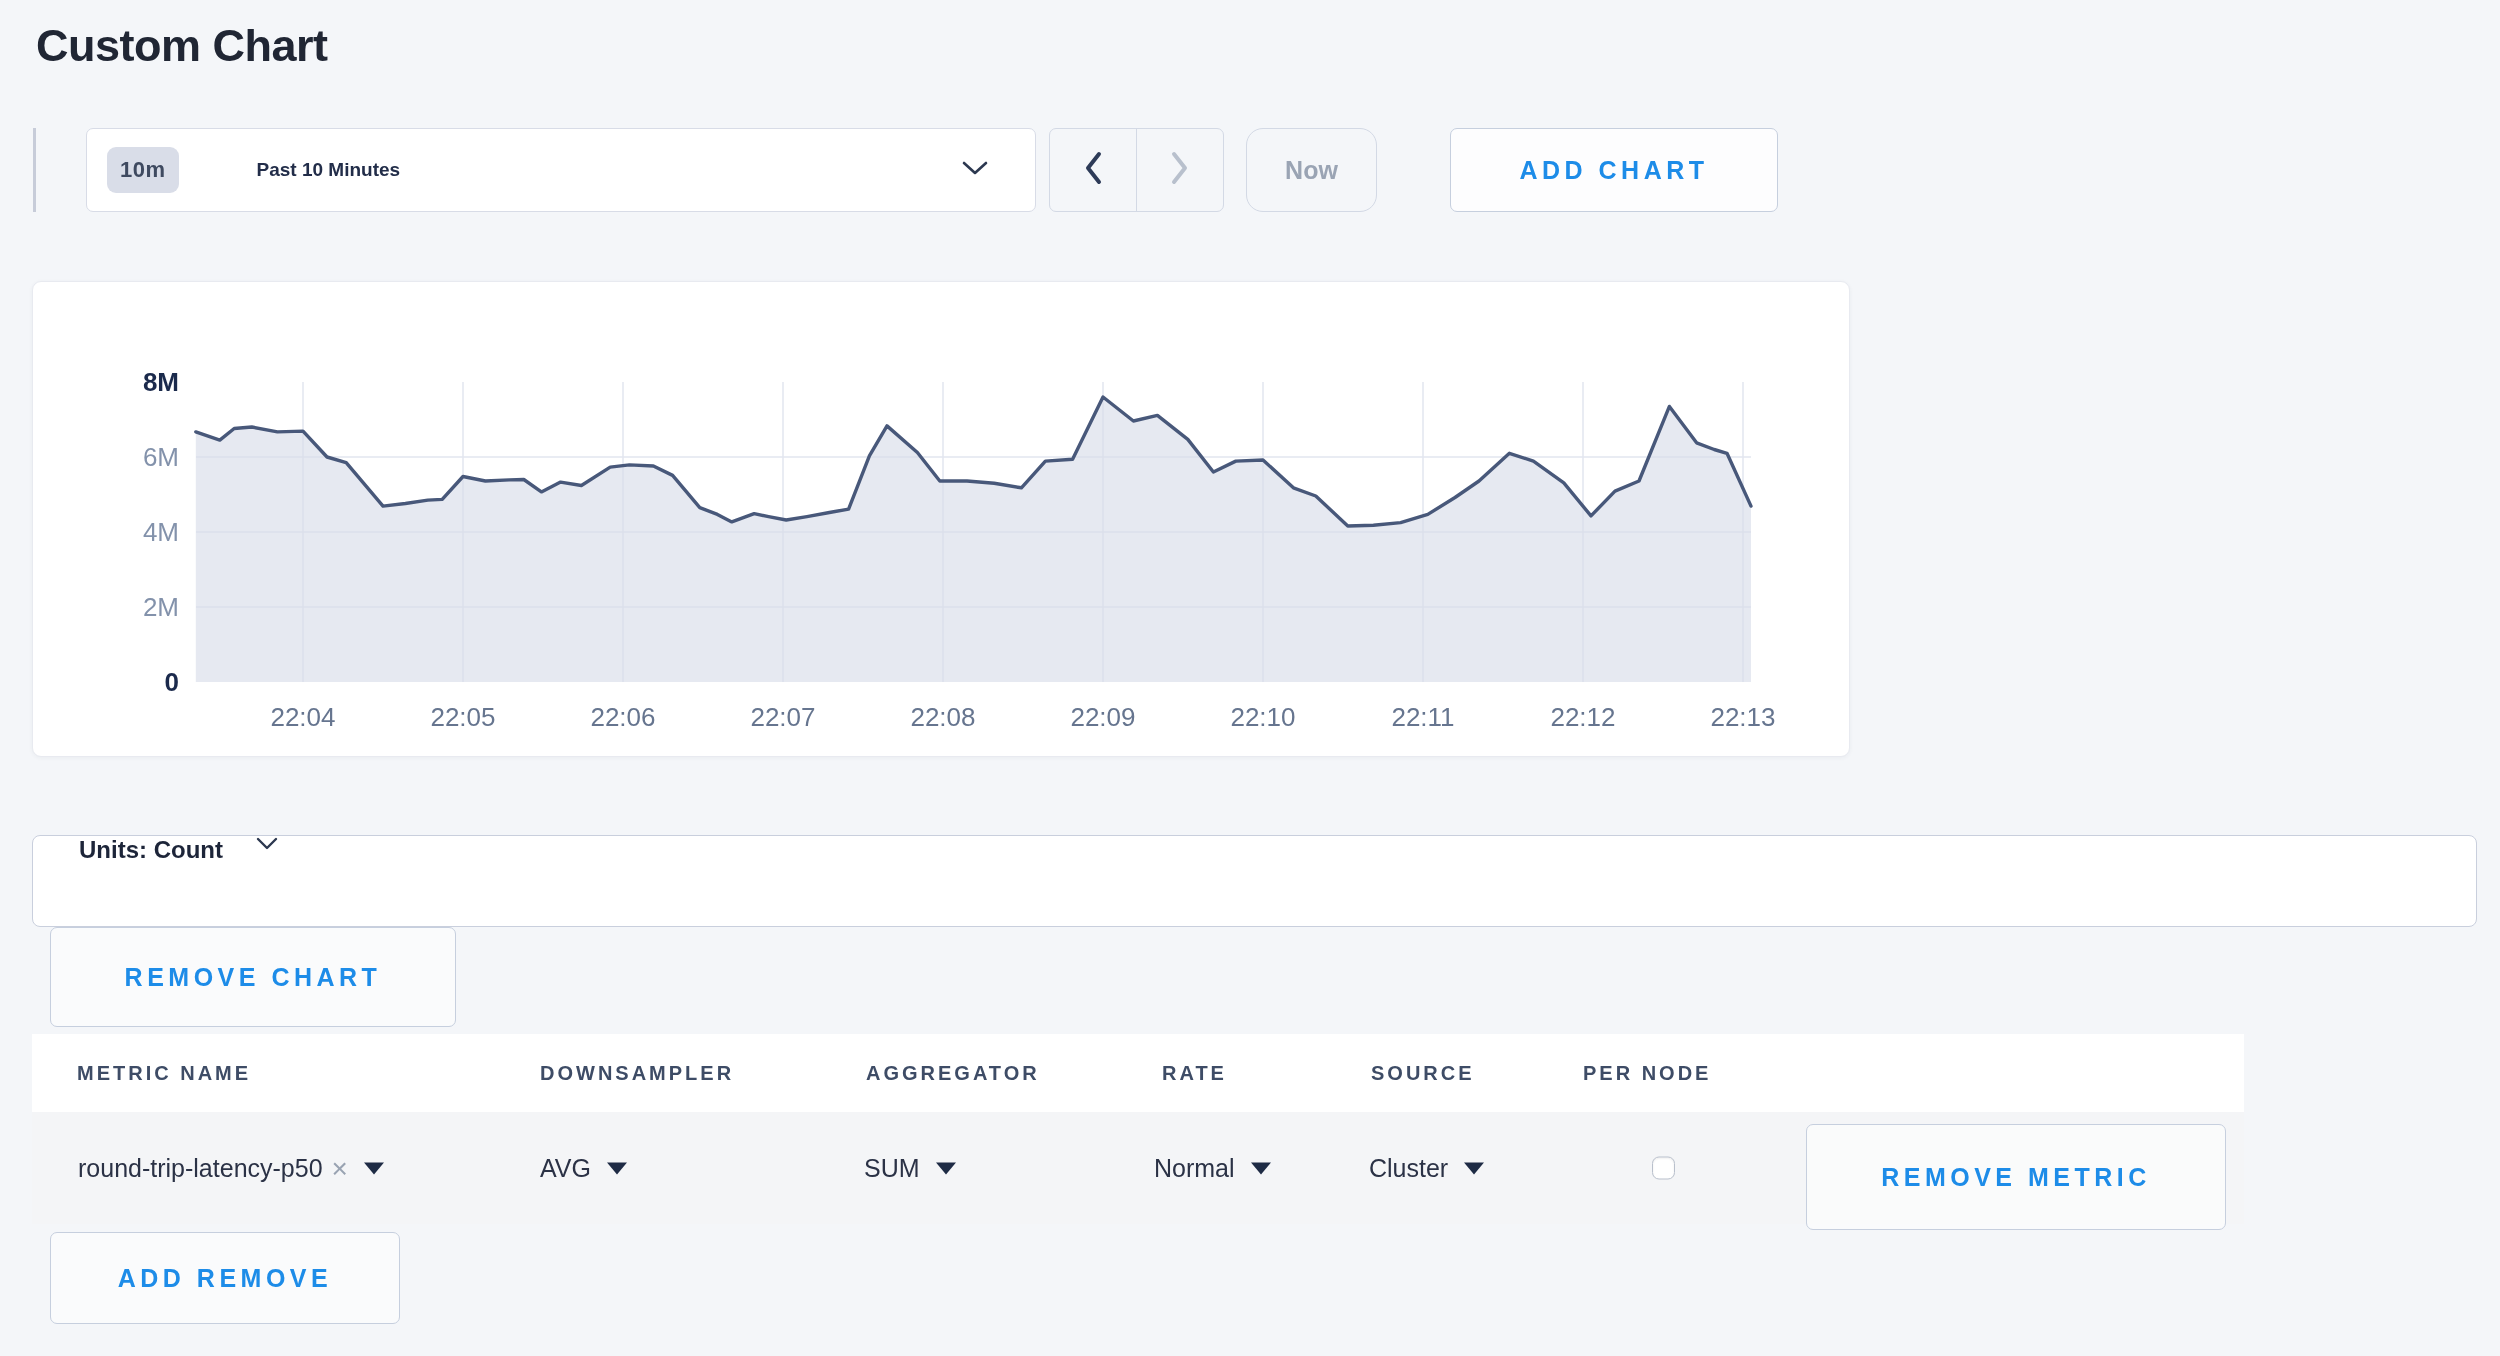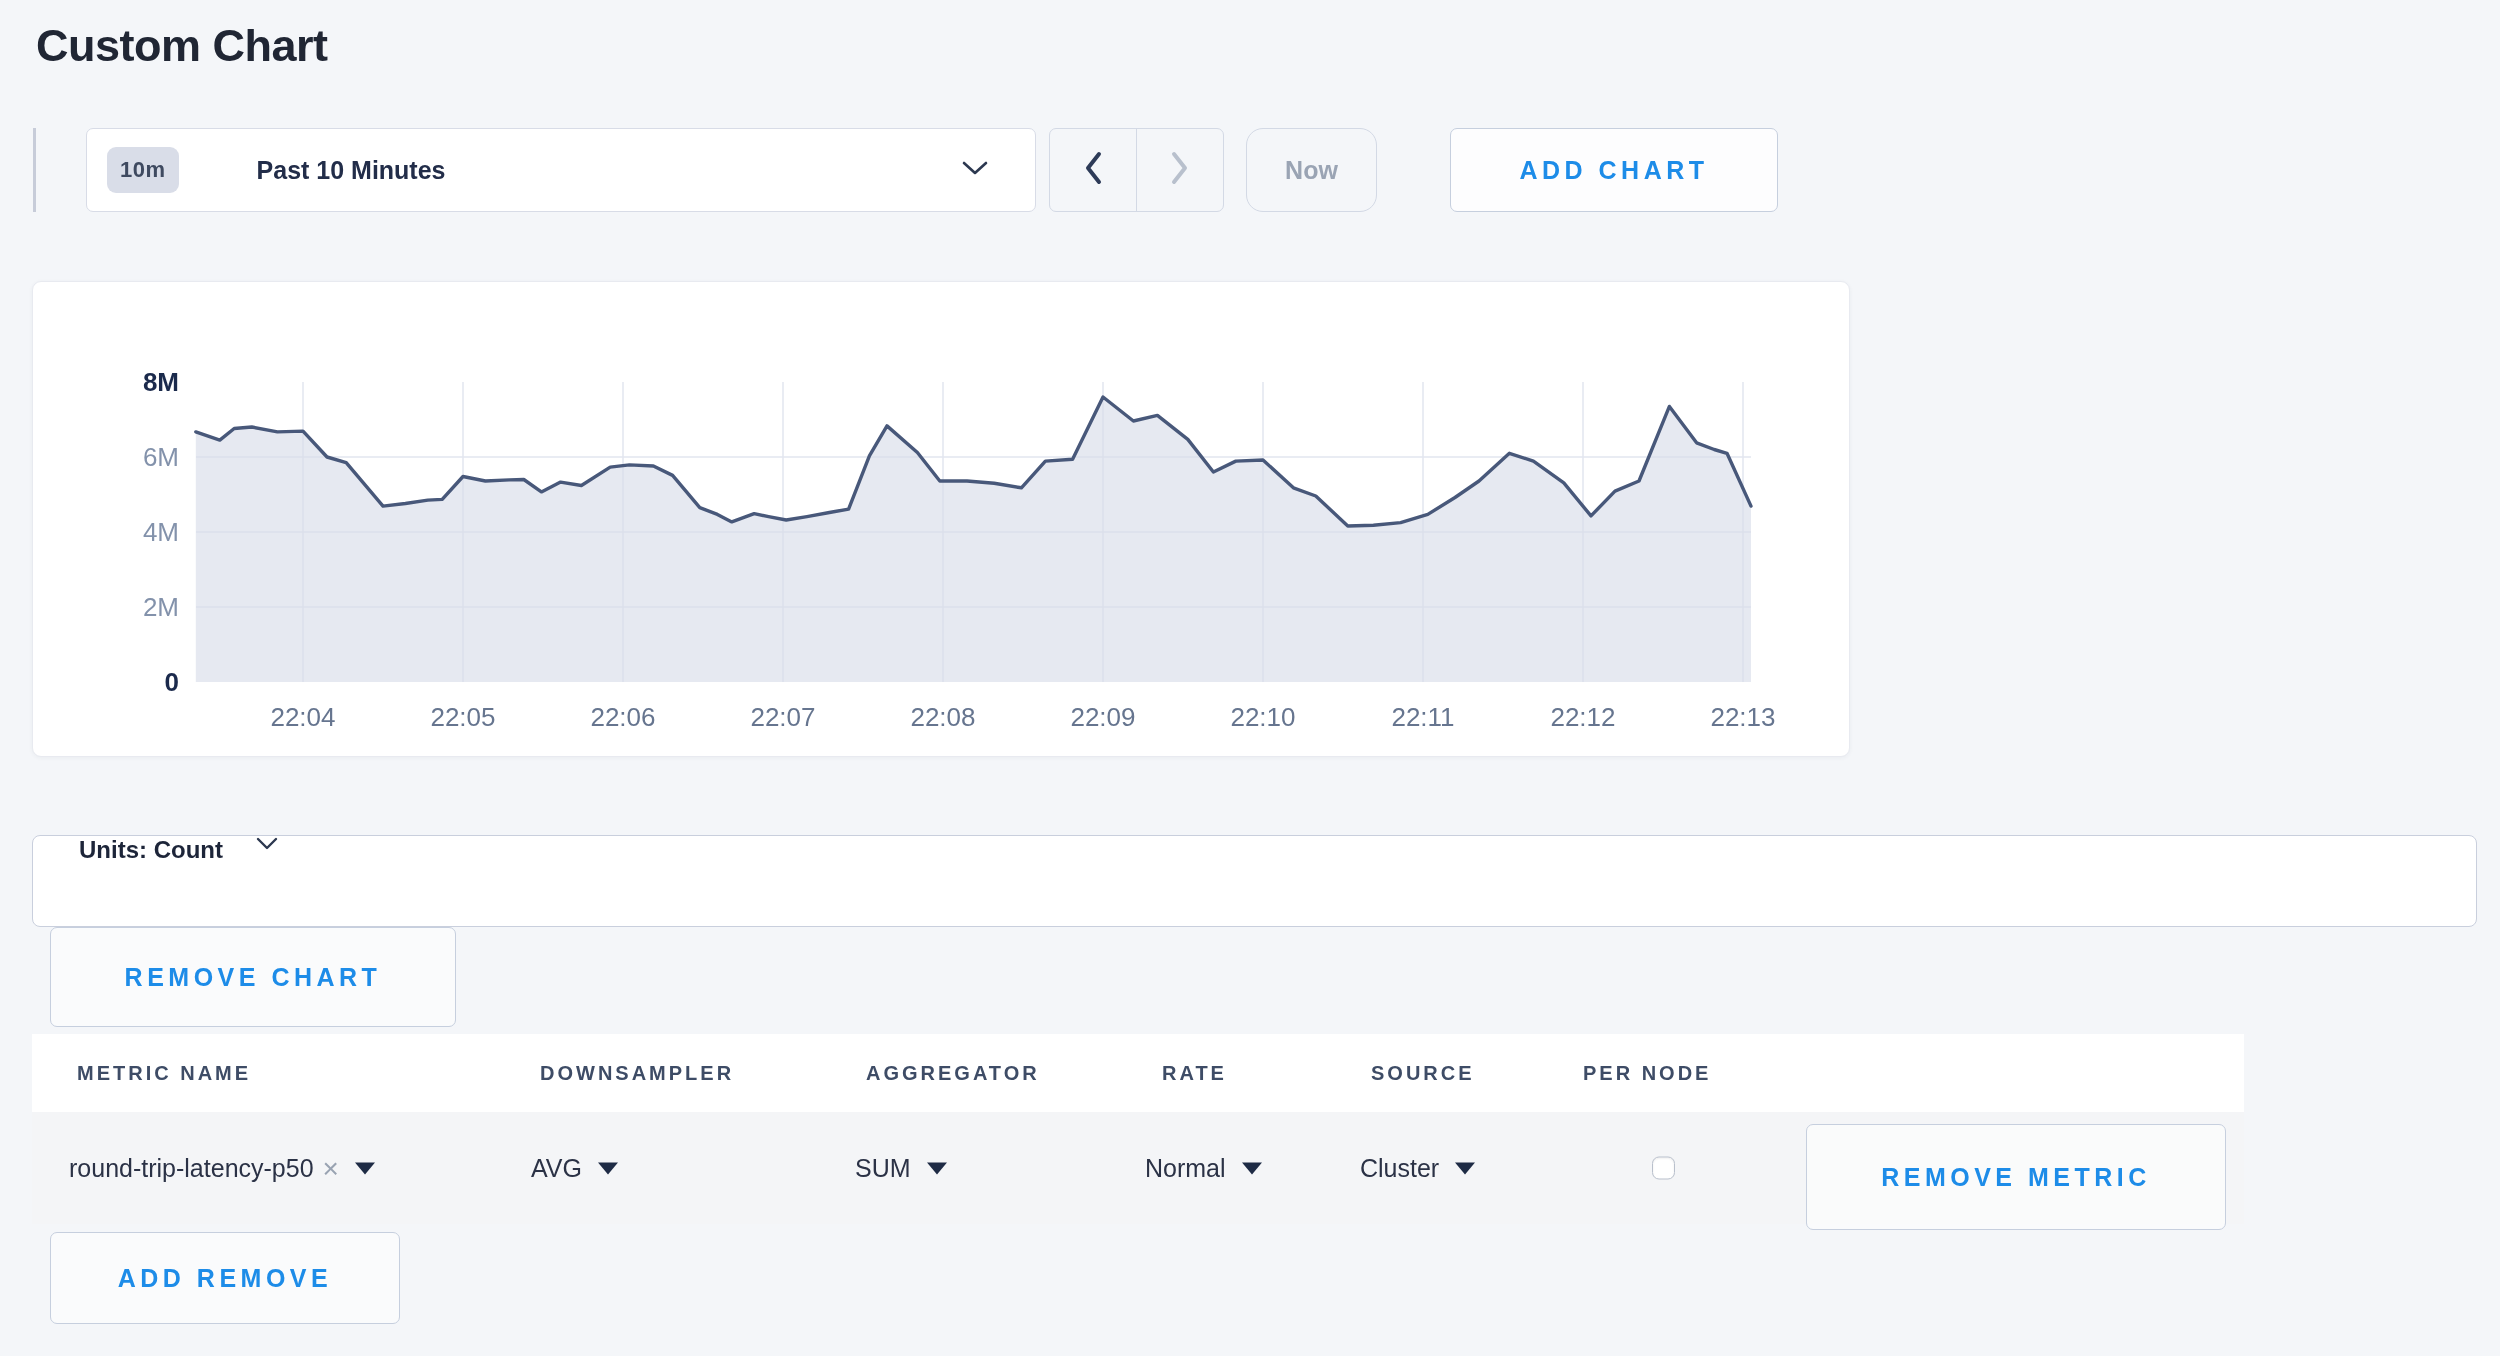--- a/index.html
+++ b/index.html
@@ -25,21 +25,21 @@
   .controls-divider{left:33px;top:128px;width:3px;height:84px;background:#c7ccd9;}
   .time-select{
     left:86px;top:128px;width:950px;height:84px;background:var(--card-bg);
     border:1.5px solid #d8dce7;border-radius:7px;display:flex;align-items:center;
     padding:0 46px 0 20px;cursor:pointer;gap:48px;
   }
   .time-badge{
     background:var(--badge-bg);color:#3f4a60;font-weight:700;font-size:22px;
     padding:10px 13px;border-radius:9px;letter-spacing:.5px;
   }
-  .time-label{margin-left:30px;font-size:25px;font-weight:700;color:var(--text-dark);flex:1;}
+  .time-label{margin-left:30px;font-size:19px;font-weight:700;color:var(--text-dark);flex:1;}
   .nav-group{
     left:1049px;top:128px;width:175px;height:84px;border:1.5px solid var(--border);
     border-radius:7px;display:flex;
   }
   .nav-btn{flex:1;display:flex;align-items:center;justify-content:center;cursor:pointer;}
   .nav-btn:first-child{border-right:1.5px solid var(--border);}
   .now-button{
     left:1246px;top:128px;width:131px;height:84px;border:1.5px solid var(--border);
     border-radius:17px;display:flex;align-items:center;justify-content:center;
     font-size:25px;font-weight:700;color:var(--text-muted);cursor:default;
@@ -73,21 +73,21 @@
   
   .metrics-table{left:32px;top:1034px;width:2212px;height:190px;background:var(--card-bg);}
   .table-header{position:absolute;left:0;top:0;width:100%;height:78px;}
   .th{
     position:absolute;top:50%;transform:translateY(-50%);
     font-size:20px;font-weight:700;letter-spacing:3px;color:var(--text-slate);white-space:nowrap;
   }
   .table-row{position:absolute;left:0;top:78px;width:100%;height:112px;background:var(--row-bg);}
   .cell{
     position:absolute;top:50%;transform:translateY(-50%);
-    display:flex;align-items:center;white-space:nowrap;cursor:pointer;
+    display:flex;align-items:center;white-space:nowrap;cursor:pointer;margin-left:9px;
   }
   .cell-text{font-size:25px;color:#2b3246;}
   .clear-x{font-size:28px;color:#99a3b2;margin-left:9px;cursor:pointer;line-height:1;}
   .caret-down{
     width:0;height:0;border-left:10px solid transparent;border-right:10px solid transparent;
     border-top:12px solid #1e2b45;margin-left:16px;
   }
   .checkbox{
     position:absolute;left:1620px;top:50%;transform:translateY(-50%);
     width:23px;height:23px;background:#fff;border:1.5px solid #b9c0cc;border-radius:7px;

